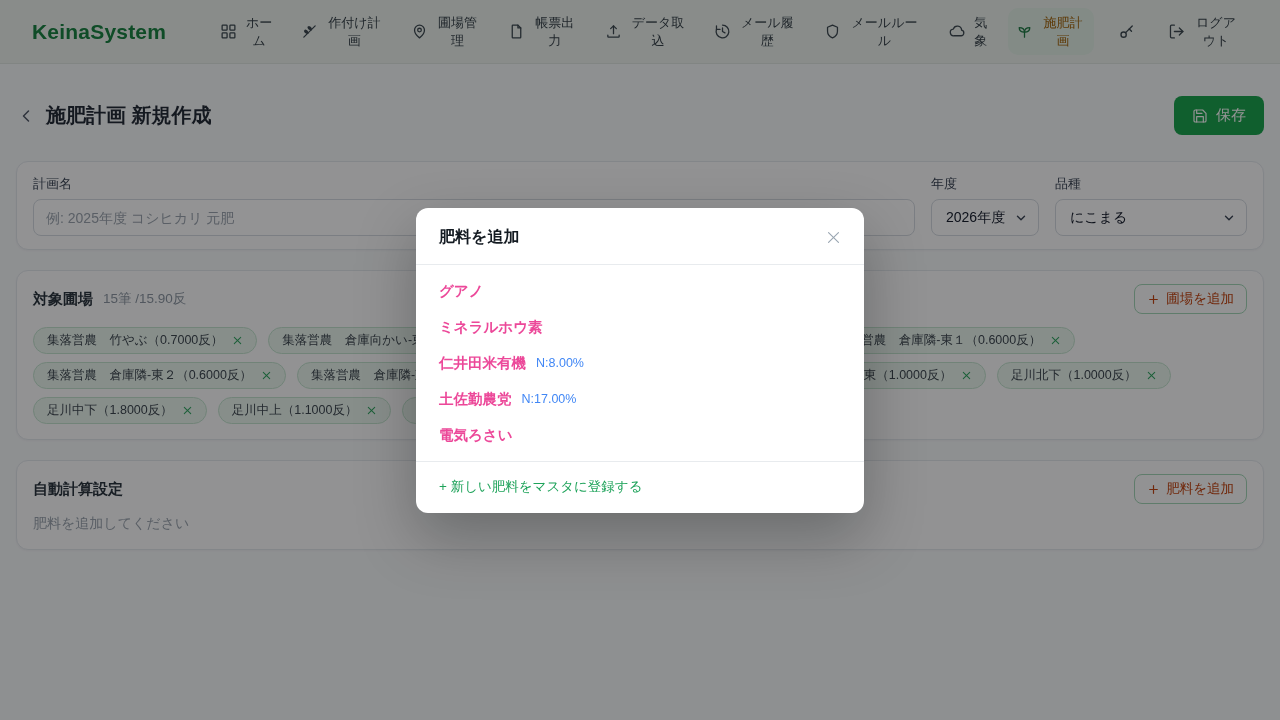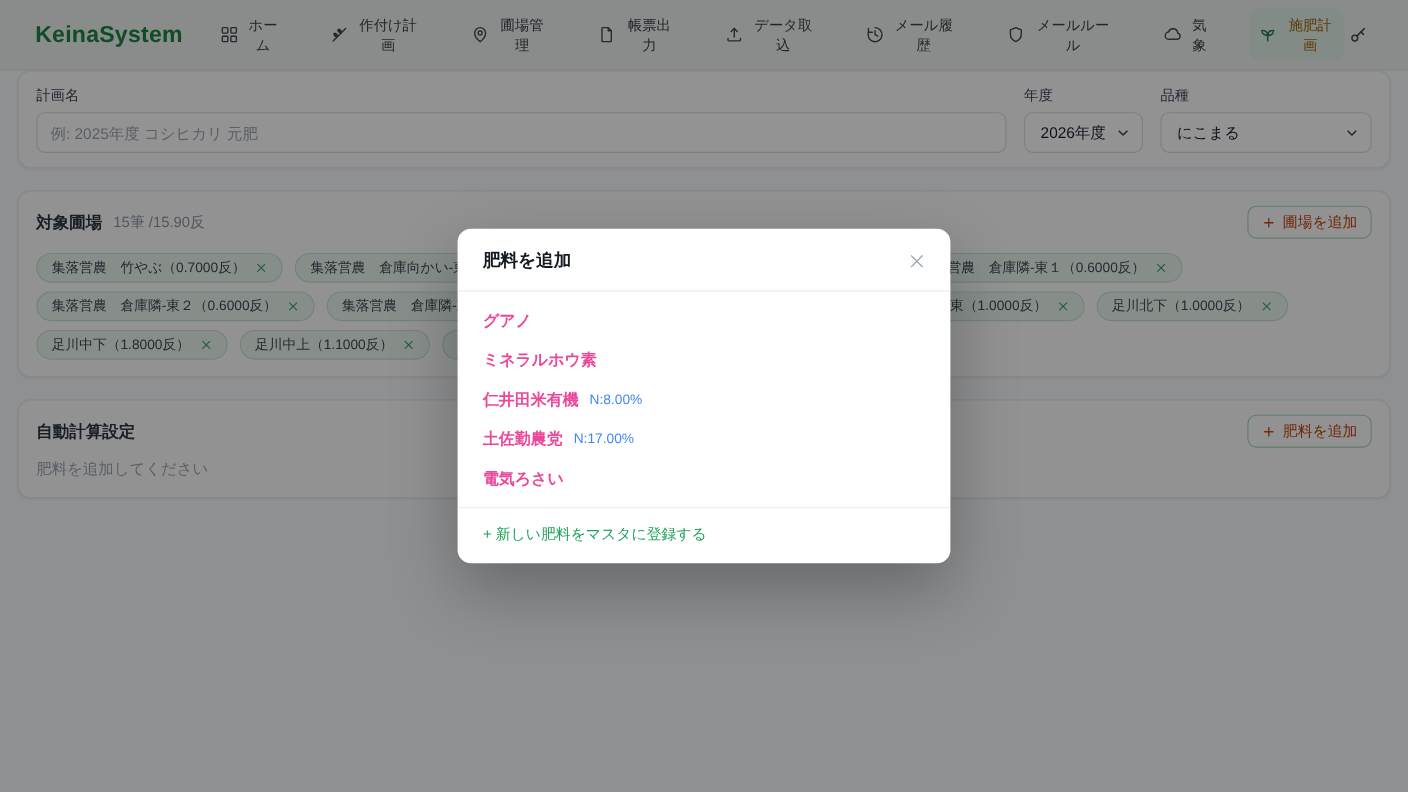--- a/index.html
+++ b/index.html
@@ -6,21 +6,21 @@
   html,body { width:1280px; height:720px; overflow:hidden; }
   body {
     font-family:"Liberation Sans","DejaVu Sans",sans-serif;
     background:#f7f9fa; color:#1f2937; position:relative;
   }
   svg { display:block; }
 
   
   .topnav {
     height:64px; background:#edf3ee; border-bottom:1px solid #dfe6e1;
-    display:flex; align-items:center; padding:0 32px; 
+    display:flex; align-items:center; padding:0 32px; gap:20px;
   }
   .brand { font-size:21px; font-weight:700; color:#15803d; letter-spacing:.2px; margin-right:26px; white-space:nowrap; }
   .nav-items { flex:1; display:flex; align-items:center; justify-content:space-between; }
   .nav-item { display:flex; align-items:center; gap:7px; color:#323d44; cursor:pointer; padding:6px 8px; border-radius:10px; }
   .nav-item.active { background:#e2f0e6; color:#a16207; }
   .nav-item.active .nav-icon { color:#1d7a42; }
   .nav-icon { color:#39454c; flex:0 0 auto; }
   .nav-icon svg { width:17px; height:17px; }
   .nav-label { font-size:13px; line-height:1.35; text-align:center; word-break:break-all; }
   .icon-btn { background:none; border:none; cursor:pointer; color:#39454c; padding:4px; }
@@ -198,24 +198,54 @@
           <span class="nav-label" style="width: 46px;">施肥計画</span>
         </div>
       </div>
     <button class="icon-btn">
       <span class="nav-icon"><svg viewBox="0 0 24 24" fill="none" stroke="currentColor" stroke-width="1.8" stroke-linecap="round" stroke-linejoin="round">
             <circle cx="7.5" cy="15.5" r="3.5"></circle>
             <path d="M10.5 12.5L19 4"></path>
             <path d="M15 8l3 3"></path>
           </svg></span>
     </button>
+    <div class="nav-item">
+      <span class="nav-icon">
+          <svg viewBox="0 0 24 24" fill="none" stroke="currentColor" stroke-width="1.8" stroke-linecap="round" stroke-linejoin="round">
+            <path d="M9 21H5a1.5 1.5 0 0 1-1.5-1.5v-15A1.5 1.5 0 0 1 5 3h4"></path>
+            <path d="M16 17l5-5-5-5"></path>
+            <path d="M21 12H9"></path>
+          </svg>
+        </span>
+      <span class="nav-label" style="width:48px">ログアウト</span>
+    </div>
   </nav>
 
   <main>
 
+    <div class="page-head">
+      <span class="back">
+          <span>
+            <svg viewBox="0 0 24 24" fill="none" stroke="currentColor" stroke-width="1.8" stroke-linecap="round" stroke-linejoin="round">
+              <path d="M15 18l-6-6 6-6"></path>
+            </svg>
+          </span>
+        </span>
+      <h1>施肥計画 新規作成</h1>
+      <button class="btn-primary">
+        <span>
+            <svg viewBox="0 0 24 24" fill="none" stroke="currentColor" stroke-width="1.8" stroke-linecap="round" stroke-linejoin="round">
+              <path d="M19 21H5a2 2 0 0 1-2-2V5a2 2 0 0 1 2-2h11l5 5v11a2 2 0 0 1-2 2z"></path>
+              <path d="M17 21v-8H7v8"></path>
+              <path d="M7 3v5h8"></path>
+            </svg>
+          </span>
+        <span>保存</span>
+      </button>
+    </div>
 
     <section class="card">
       <div class="form-row">
         <div class="form-col grow">
           <label>計画名</label>
           <input type="text" placeholder="例: 2025年度 コシヒカリ 元肥" style="">
         </div>
         <div class="form-col" style="width:108px">
           <label>年度</label>
           <div class="select">

